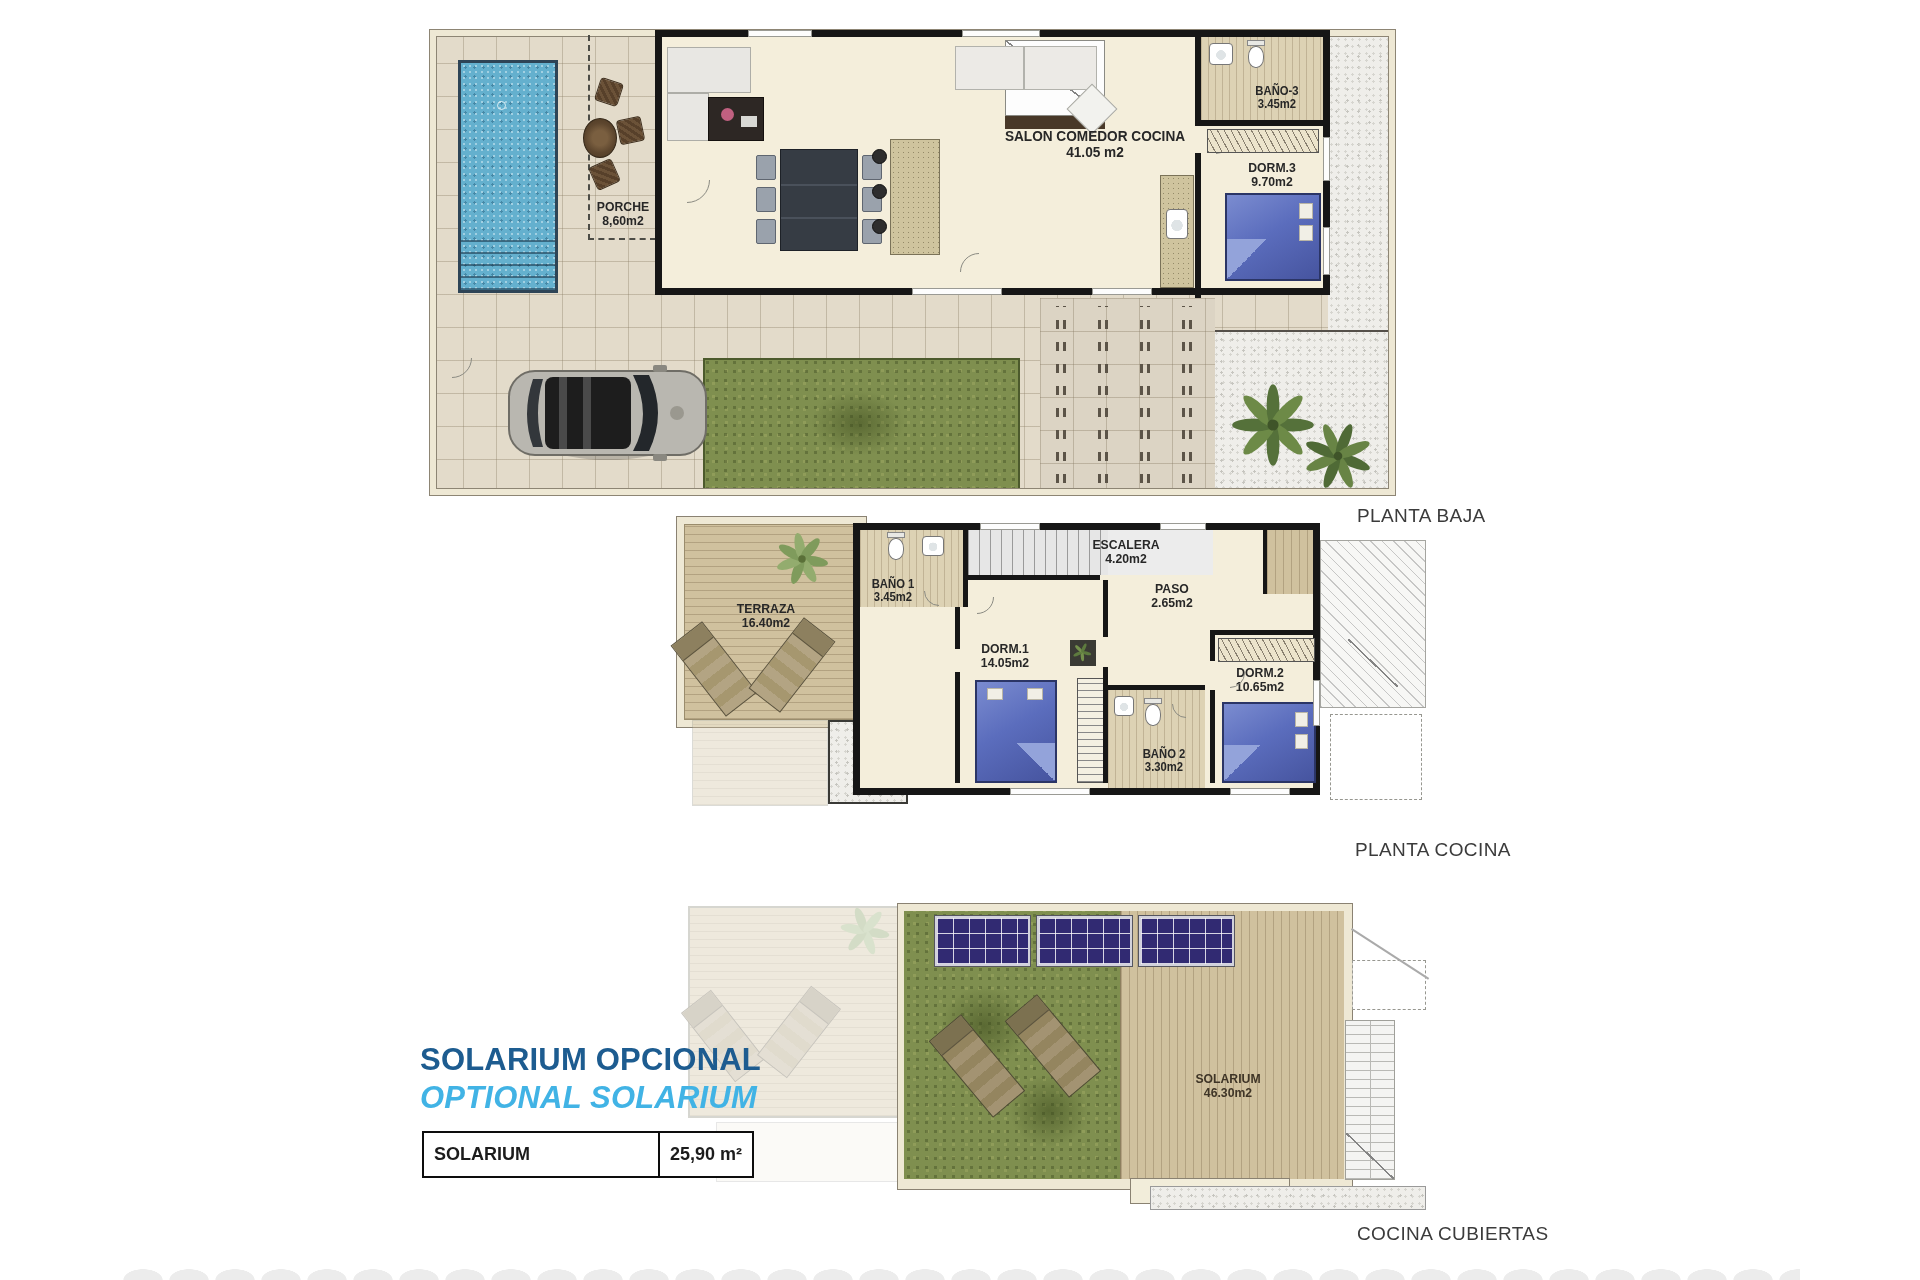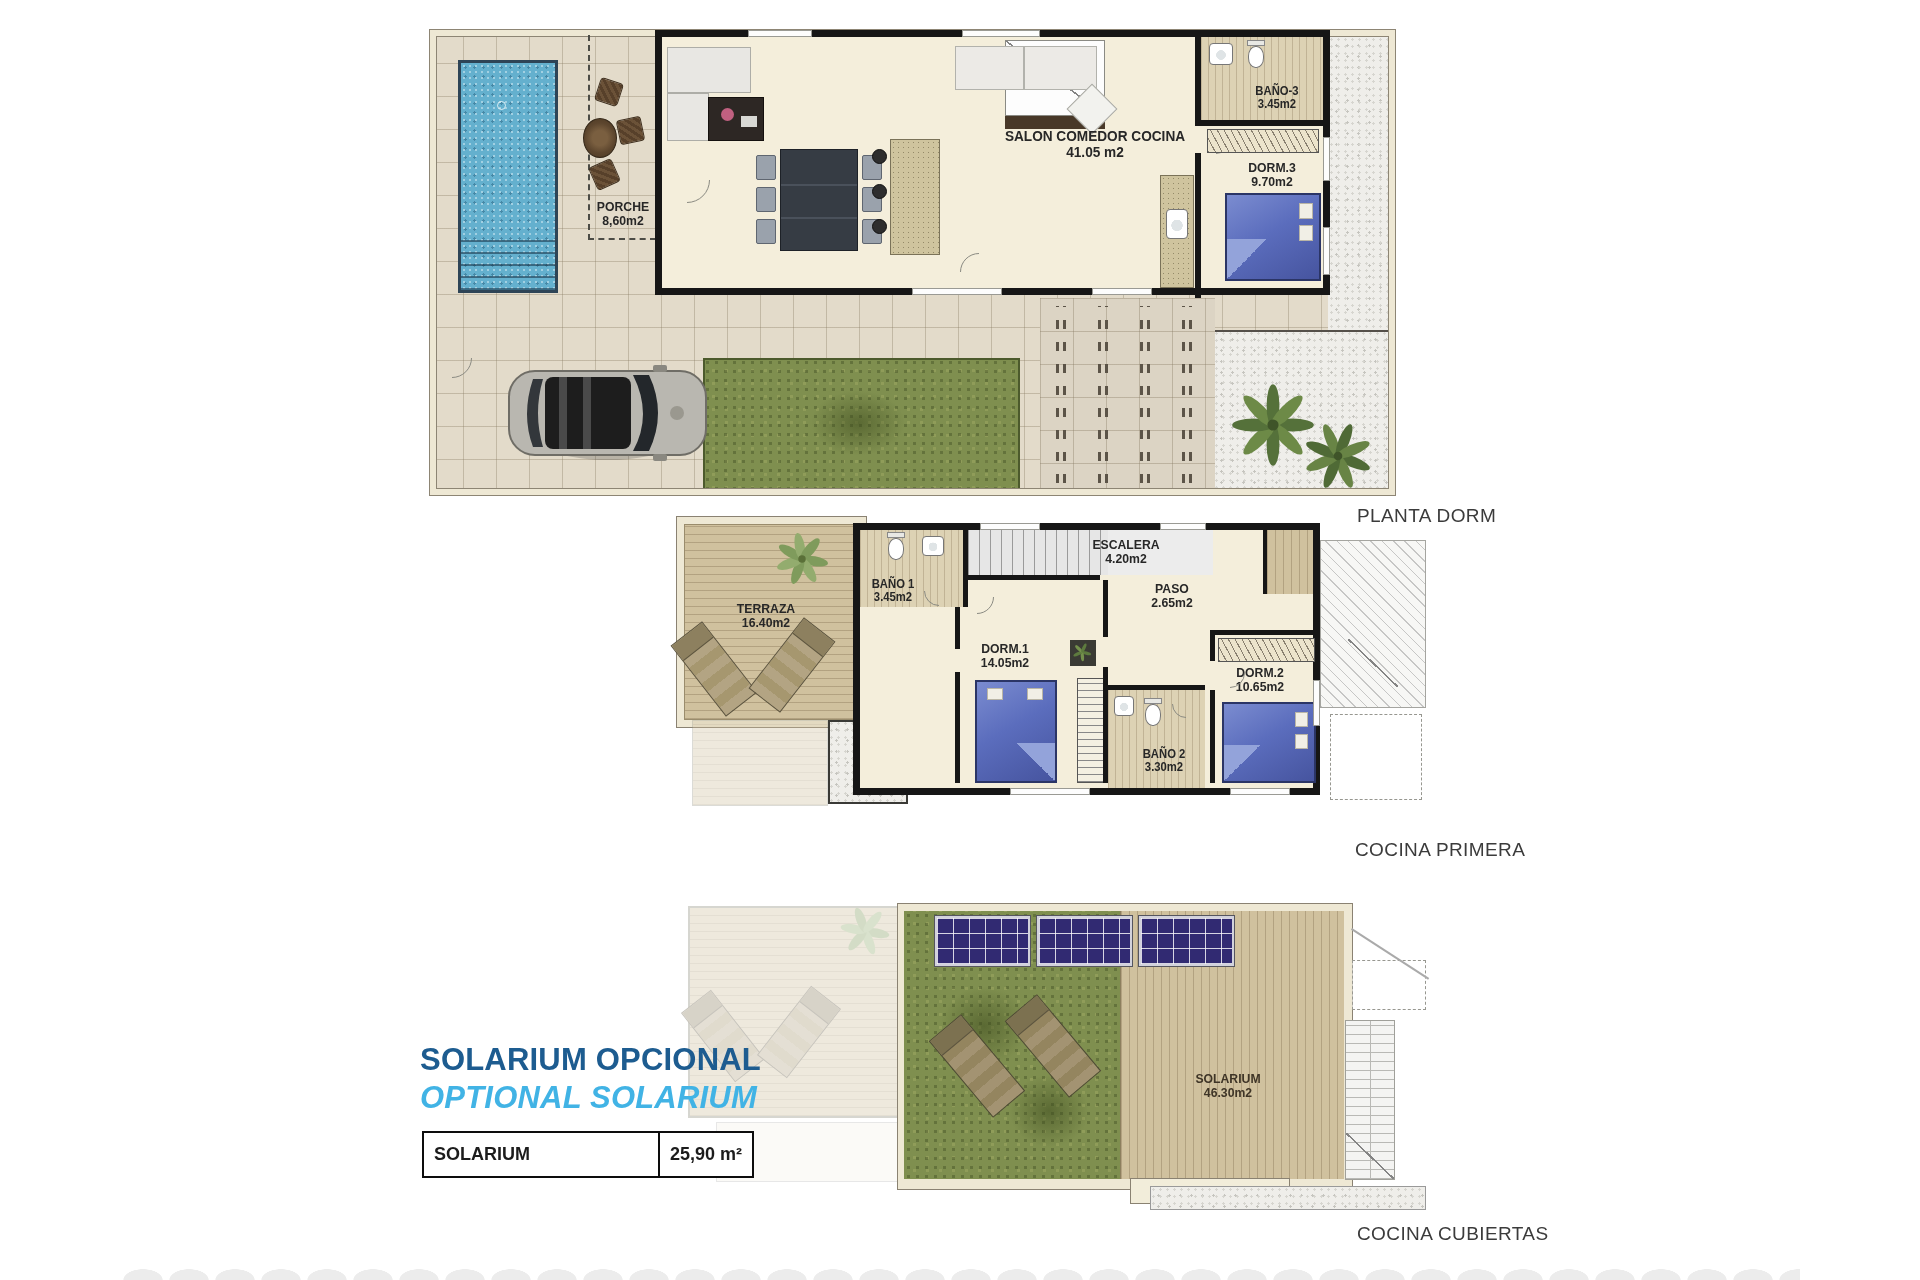--- a/index.html
+++ b/index.html
@@ -190,21 +190,21 @@
         <ellipse cx="29" cy="20" rx="10" ry="3" fill="#4f6a36" transform="rotate(112 20 20)"></ellipse>
         <ellipse cx="29" cy="20" rx="10" ry="3" fill="#688445" transform="rotate(157 20 20)"></ellipse>
         <ellipse cx="29" cy="20" rx="10" ry="3" fill="#4f6a36" transform="rotate(202 20 20)"></ellipse>
         <ellipse cx="29" cy="20" rx="10" ry="3" fill="#688445" transform="rotate(247 20 20)"></ellipse>
         <ellipse cx="29" cy="20" rx="10" ry="3" fill="#4f6a36" transform="rotate(292 20 20)"></ellipse>
         <ellipse cx="29" cy="20" rx="10" ry="3" fill="#688445" transform="rotate(337 20 20)"></ellipse>
         <circle cx="20" cy="20" r="2.4" fill="#3f5429"></circle>
       </g>
     </svg>
   </section>
-  <div class="ftitle" style="left:1357px;top:505px;">PLANTA DORM</div>
+  <div class="ftitle" style="left:1357px;top:505px;">PLANTA BAJA</div>
 
   <section style="left:676px;top:516px;width:750px;height:322px;">
 
     <div style="left:0;top:0;width:191px;height:212px;background:#eee8d4;border:1.5px solid #8a8272;"></div>
     <div class="woodh" style="left:8px;top:8px;width:175px;height:196px;border:1px solid #9a8c6c;"></div>
     <svg style="position:absolute;left:95px;top:12px;width:62px;height:62px;" viewBox="0 0 40 40">
       <g>
         <ellipse cx="28" cy="20" rx="9" ry="3.2" fill="#7f9b5c" transform="rotate(10 20 20)"></ellipse>
         <ellipse cx="28" cy="20" rx="9" ry="3.2" fill="#93ac6e" transform="rotate(60 20 20)"></ellipse>
         <ellipse cx="28" cy="20" rx="9" ry="3.2" fill="#7f9b5c" transform="rotate(110 20 20)"></ellipse>
@@ -319,21 +319,21 @@
       <div class="arc" style="left:64px;top:46px;width:30px;height:30px;transform:rotate(180deg);"></div>
       <div class="arc" style="left:100px;top:50px;width:34px;height:34px;transform:rotate(90deg);"></div>
       <div class="arc" style="left:355px;top:128px;width:30px;height:30px;transform:rotate(90deg);"></div>
     </div>
 
     <div class="roofhatch" style="left:644px;top:24px;width:106px;height:168px;">
       <div class="diag" style="left:27px;top:98px;width:50px;height:48px;position:absolute;"></div>
     </div>
     <div class="dashbox" style="left:654px;top:198px;width:92px;height:86px;"></div>
   </section>
-  <div class="ftitle" style="left:1355px;top:839px;">COCINA PRIMERA</div>
+  <div class="ftitle" style="left:1355px;top:839px;">PLANTA COCINA</div>
 
   <section style="left:688px;top:900px;width:740px;height:312px;">
 
     <div class="ghost" style="left:0;top:0;width:220px;height:290px;">
       <div class="woodh" style="left:0;top:6px;width:216px;height:212px;border:2px solid #887;"></div>
       <svg style="position:absolute;left:148px;top:2px;width:58px;height:58px;" viewBox="0 0 40 40">
           <g>
         <ellipse cx="28" cy="20" rx="9" ry="3.2" fill="#7f9b5c" transform="rotate(10 20 20)"></ellipse>
         <ellipse cx="28" cy="20" rx="9" ry="3.2" fill="#93ac6e" transform="rotate(70 20 20)"></ellipse>
         <ellipse cx="28" cy="20" rx="9" ry="3.2" fill="#7f9b5c" transform="rotate(130 20 20)"></ellipse>

